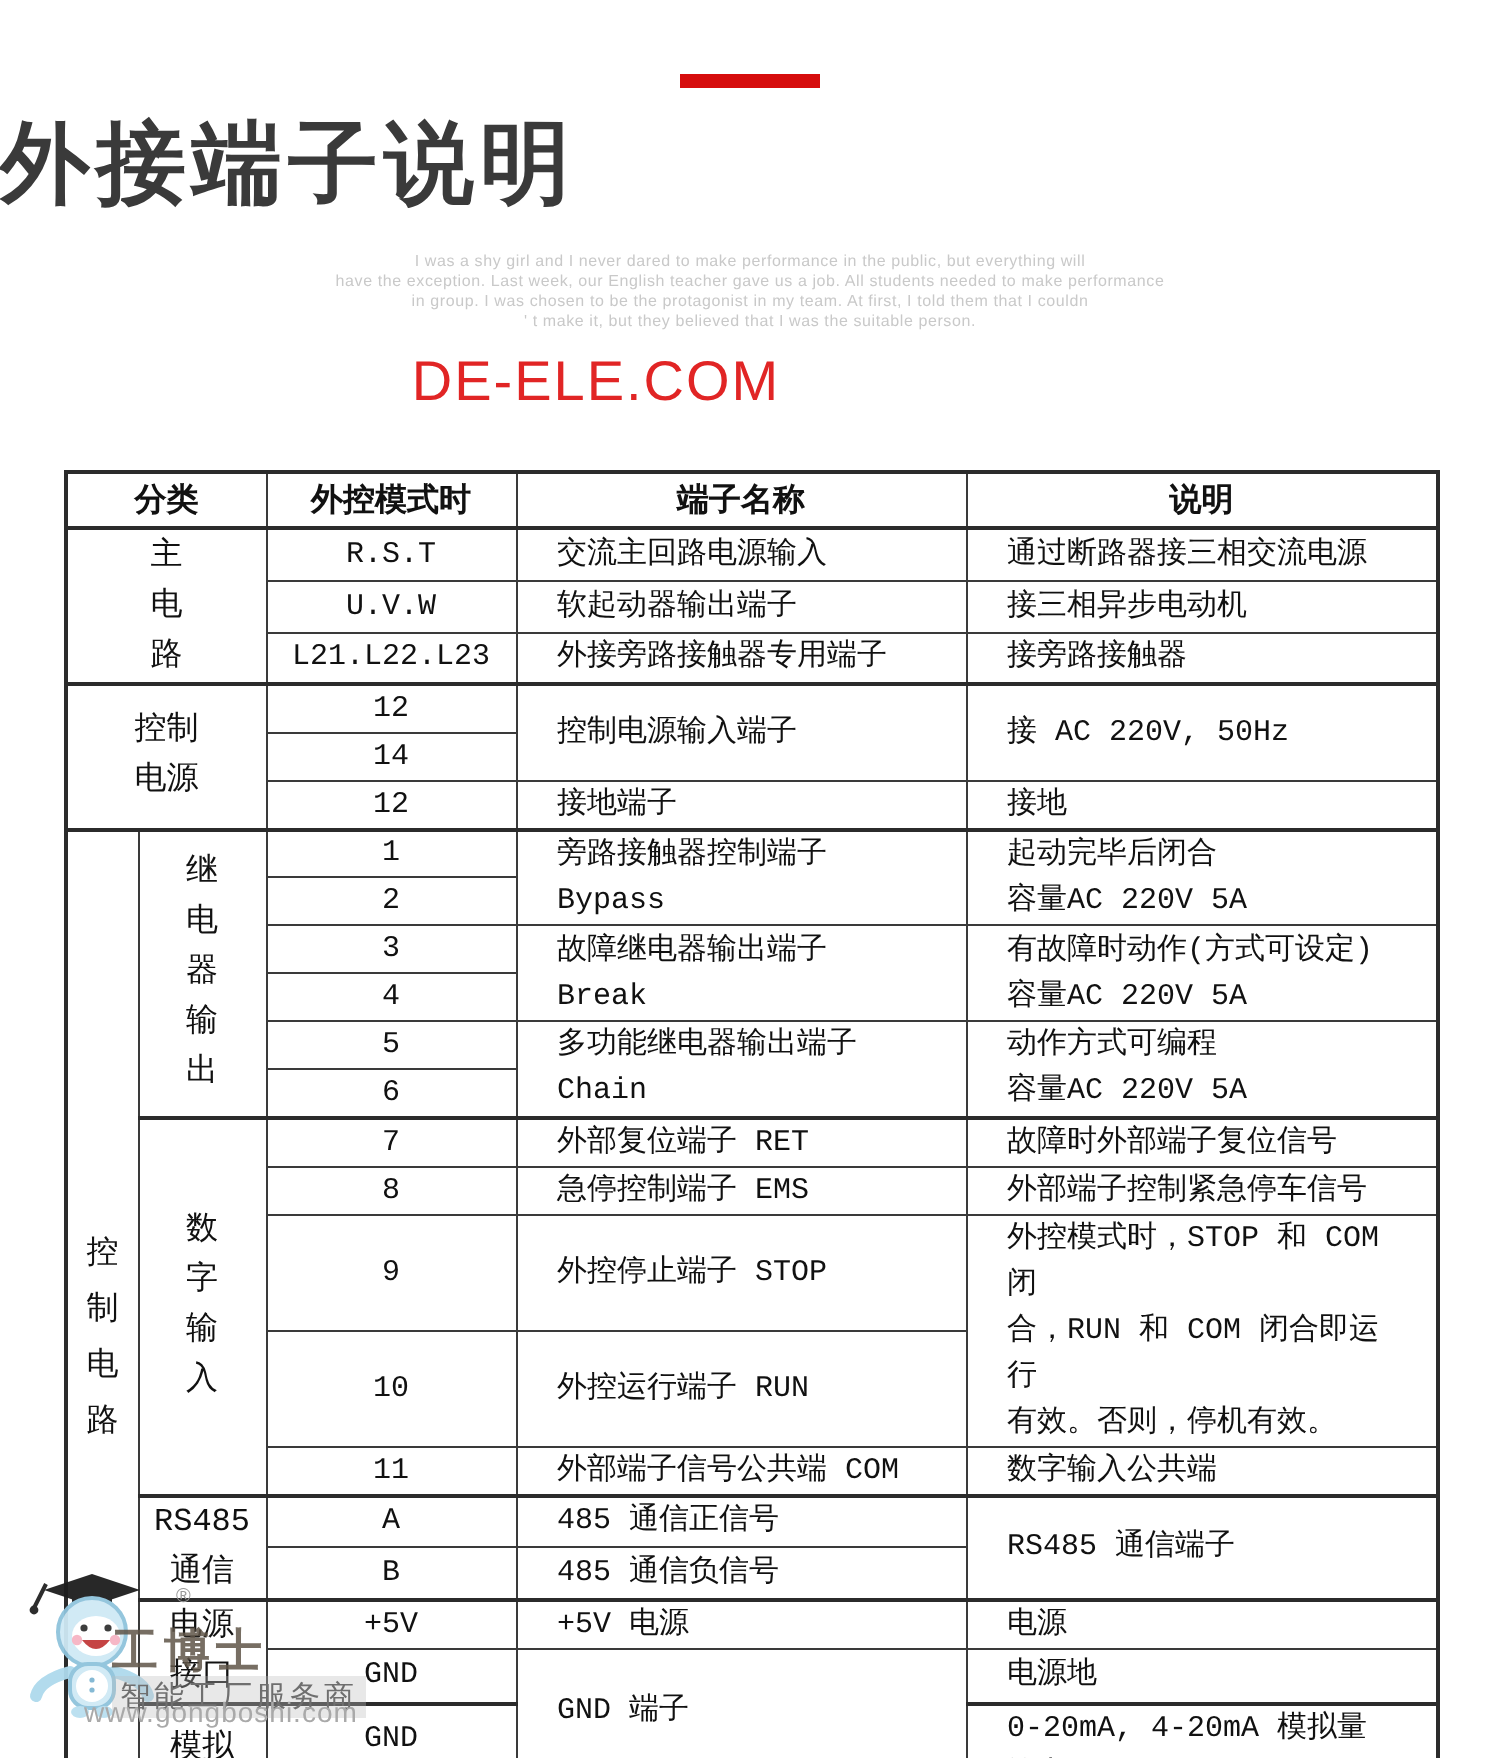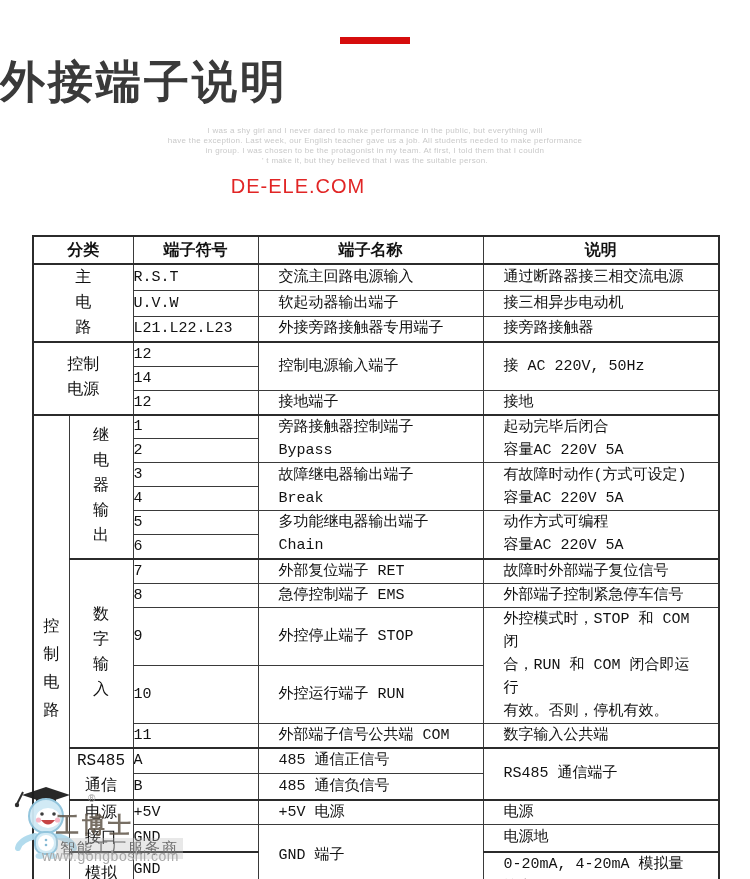--- a/index.html
+++ b/index.html
@@ -9,37 +9,37 @@
   
   .accent-bar{position:absolute;left:340px;top:37px;width:70px;height:7px;
               background:var(--accent_red,#d60d0d);}
   .page-title{position:absolute;left:0;top:52px;width:750px;text-align:left;
               font-size:45px;font-weight:bold;letter-spacing:3px;
               color:var(--title_gray,#3a3a3a);}
   .intro-text{position:absolute;left:0;top:126px;width:750px;text-align:center;
               font-size:8px;line-height:10px;color:var(--faint_gray,#c9c9c9);
               white-space:pre-line;letter-spacing:.3px;}
   .brand-text{position:absolute;left:0;top:175px;width:596px;text-align:center;
-              font-size:20px;letter-spacing:1px;color:var(--brand_red,#e12525);}
+              font-size:28px;letter-spacing:1px;color:var(--brand_red,#e12525);}
 
   
   table.tt{position:absolute;left:32px;top:235px;width:686px;table-layout:fixed;
            border-collapse:collapse;border:2px solid var(--border_dark,#2b2b2b);
            font-family:"Liberation Mono","Liberation Sans",sans-serif;}
   .tt th,.tt td{border:1px solid #3a3a3a;padding:0;vertical-align:middle;
                 font-size:15px;overflow:hidden;}
   .tt thead th{height:26px;font-size:16px;font-weight:bold;
                border-bottom:2px solid var(--border_dark,#2b2b2b);}
   .tt tbody tr{height:24px;}
   .tt tbody tr.h26{height:26px;}
   .tt tbody tr.h36{height:36px;}
   .tt tr.gs td{border-top:2px solid var(--border_dark,#2b2b2b);}
   td.cat{ text-align:center;white-space:pre-line;line-height:25px;font-size:16px;}
   td.cato{text-align:center;white-space:pre-line;line-height:28px;font-size:16px;}
-  td.sym{ text-align:left;white-space:pre-line;}
+  td.sym{ text-align:center;white-space:pre-line;}
   td.nm,td.ds{text-align:left;padding:0 20px;white-space:pre-line;line-height:23px;}
 
   
   .wm{position:absolute;z-index:5;}
   .wm-mascot{left:10px;top:784px;width:86px;height:80px;}
   .wm-reg{left:88px;top:793px;font-size:10px;color:#9a9a9a;}
   .wm-brand{left:56px;top:810px;font-size:23px;font-weight:bold;letter-spacing:3px;
             color:rgba(95,85,72,.85);text-align:right;}
   .wm-tagline{left:56px;top:838px;font-size:15px;letter-spacing:2px;color:#6f6f6f;
               background:rgba(190,190,190,.35);padding:1px 4px;}
@@ -62,21 +62,21 @@
     <colgroup>
       <col style="width:36px">
         <col style="width:64px">
         <col style="width:125px">
       <col style="width:225px">
         <col style="width:236px">
     </colgroup>
     <thead>
       <tr>
         <th colspan="2">分类</th>
-        <th>端子符号</th>
+        <th>外控模式时</th>
         <th>端子名称</th>
         <th>说明</th>
       </tr>
     </thead>
     <tbody>
       <tr class="h26">
         <td class="cat" colspan="2" rowspan="3">主
 电
 路</td>
         <td class="sym">R.S.T</td>

